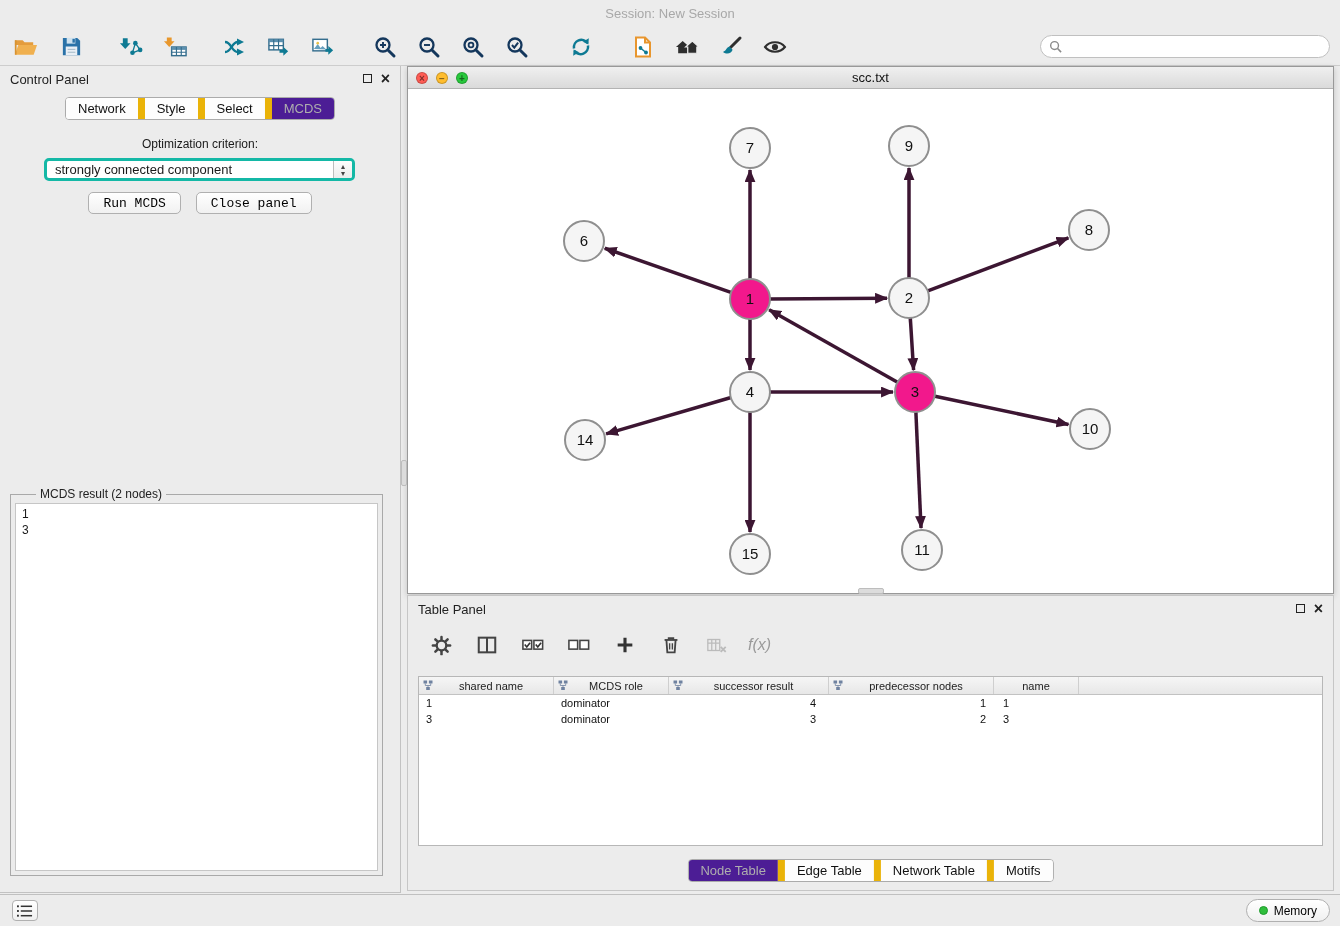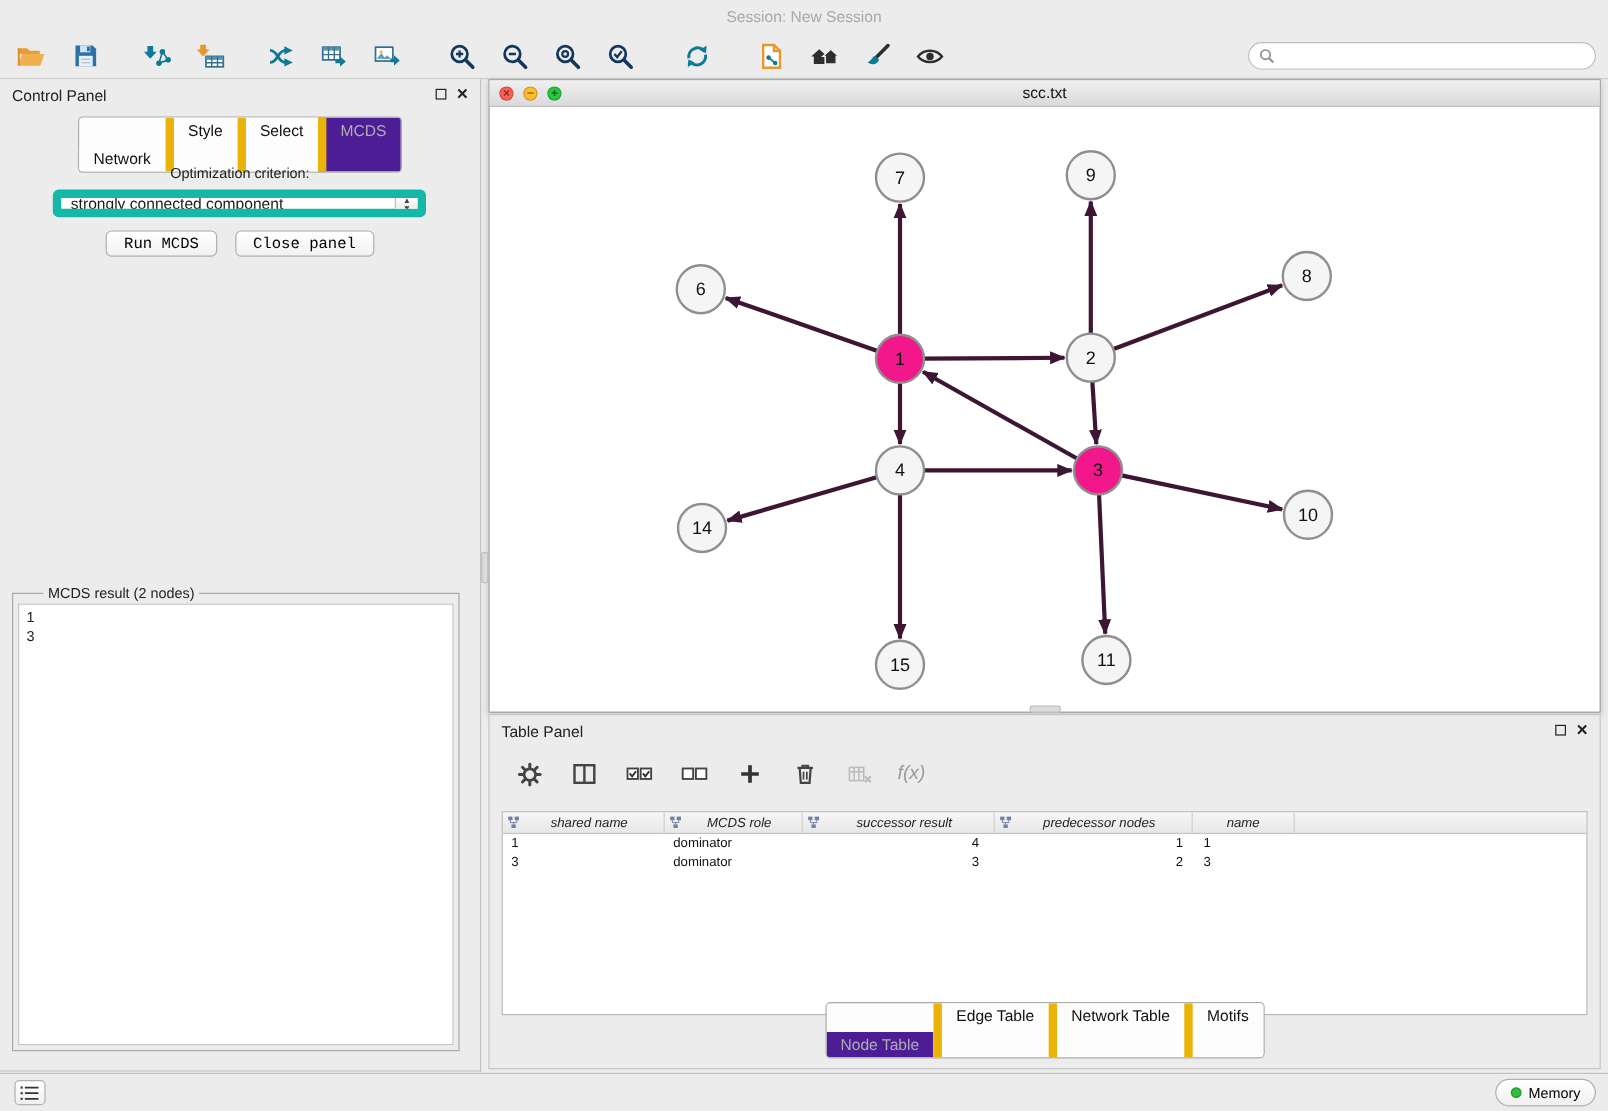--- a/index.html
+++ b/index.html
@@ -18,26 +18,26 @@
 
   
   #control-panel{position:absolute;left:0;top:66px;width:401px;height:827px;background:#ececec;border-right:1px solid #c2c2c2;border-bottom:1px solid #c2c2c2;}
   .panel-title{position:absolute;top:6px;left:10px;font-size:13px;color:#222;}
   .panel-btns{position:absolute;top:7px;right:10px;display:flex;gap:9px;align-items:center;}
   .float-glyph{width:9px;height:9px;border:1.5px solid #222;display:inline-block;}
   .close-glyph{font-size:16px;font-weight:bold;color:#222;line-height:11px;}
 
   .seg{display:inline-flex;border:1px solid #ababab;border-radius:4px;overflow:hidden;background:#fdfdfd;}
   .seg .tab{padding:3px 12px;font-size:13px;color:#111;border-left:7px solid #eab308;background:#fdfdfd;white-space:nowrap;}
-  .seg .tab:first-child{border-left:none;margin-top:24px;}
+  .seg .tab:first-child{border-left:none;}
   .seg .tab.selected{background:#4c1d95;color:#aeaeae;}
 
   #cp-tabs{position:absolute;top:31px;left:50%;transform:translateX(-50%);}
   #opt-label{position:absolute;top:71px;left:0;width:100%;text-align:center;font-size:12px;}
-  #criterion{position:absolute;top:92px;left:44px;width:311px;height:23px;border:7px solid #14b8a6;border-radius:5px;background:#fff;display:flex;align-items:center;overflow:hidden;}
+  #criterion{position:absolute;top:92px;left:44px;width:311px;height:23px;border:3px solid #14b8a6;border-radius:5px;background:#fff;display:flex;align-items:center;overflow:hidden;}
   #criterion .val{flex:1;font-size:13px;padding-left:8px;}
   #criterion .stepper{width:19px;height:100%;border-left:1px solid #bdbdbd;background:linear-gradient(#fdfdfd,#ececec);display:flex;flex-direction:column;align-items:center;justify-content:center;font-size:8px;line-height:7px;color:#444;}
   #cp-buttons{position:absolute;top:126px;left:0;width:100%;display:flex;justify-content:center;gap:15px;}
   .btn{height:22px;padding:0 14px;font-size:13px;border:1px solid #b0b0b0;border-radius:5px;background:linear-gradient(#ffffff,#f1f1f1);font-family:Liberation Mono, monospace;}
 
   #result-box{position:absolute;left:10px;top:428px;width:373px;height:382px;border:1px solid #a9a9a9;background:#ececec;}
   #result-label{position:absolute;top:-8px;left:25px;background:#ececec;padding:0 4px;font-size:12px;color:#222;}
   #result-inner{position:absolute;left:4px;top:8px;right:4px;bottom:4px;background:#fff;border:1px solid #c6c6c6;font-size:12px;line-height:16px;padding:2px 6px;white-space:pre;overflow:hidden;}
 
   
@@ -50,21 +50,21 @@
   
   .splitter-h{position:absolute;left:401px;top:460px;width:6px;height:26px;background:#dcdcdc;border:1px solid #bdbdbd;border-radius:2px;}
   .splitter-v{position:absolute;left:858px;top:588px;width:26px;height:6px;background:#dcdcdc;border:1px solid #bdbdbd;border-radius:2px;}
 
   
   #table-panel{position:absolute;left:407px;top:595px;width:927px;height:296px;background:#ececec;border:1px solid #c6c6c6;}
   #tp-toolbar{position:absolute;top:32px;left:18px;height:34px;display:flex;align-items:center;gap:16px;}
   .fx{font-family:Liberation Sans, sans-serif;font-style:italic;font-size:16px;color:#9a9a9a;}
   #node-table{position:absolute;left:10px;top:80px;width:905px;height:170px;border:1px solid #b7b7b7;background:#fff;overflow:hidden;}
   .tgrid{display:grid;grid-template-columns:135px 115px 160px 165px 85px 1fr;}
-  .thead{height:18px;background:linear-gradient(#f6f6f6,#e7e7e7);border-bottom:1px solid #c2c2c2;font-style:italic;}
+  .thead{height:18px;background:linear-gradient(#f6f6f6,#e7e7e7);border-bottom:1px solid #c2c2c2;}
   .th{display:flex;align-items:center;font-size:11px;color:#222;border-right:1px solid #cfcfcf;padding:0 4px;overflow:hidden;}
   .th .lbl{flex:1;text-align:center;white-space:nowrap;}
   .trow{height:16px;font-size:11px;color:#111;}
   .tcell{line-height:16px;white-space:nowrap;overflow:hidden;}
   .c0,.c1{padding-left:7px;}
   .c2{text-align:right;padding-right:13px;}
   .c3{text-align:right;padding-right:8px;}
   .c4{padding-left:9px;}
   #tp-tabs{position:absolute;bottom:8px;left:50%;transform:translateX(-50%);}
 

